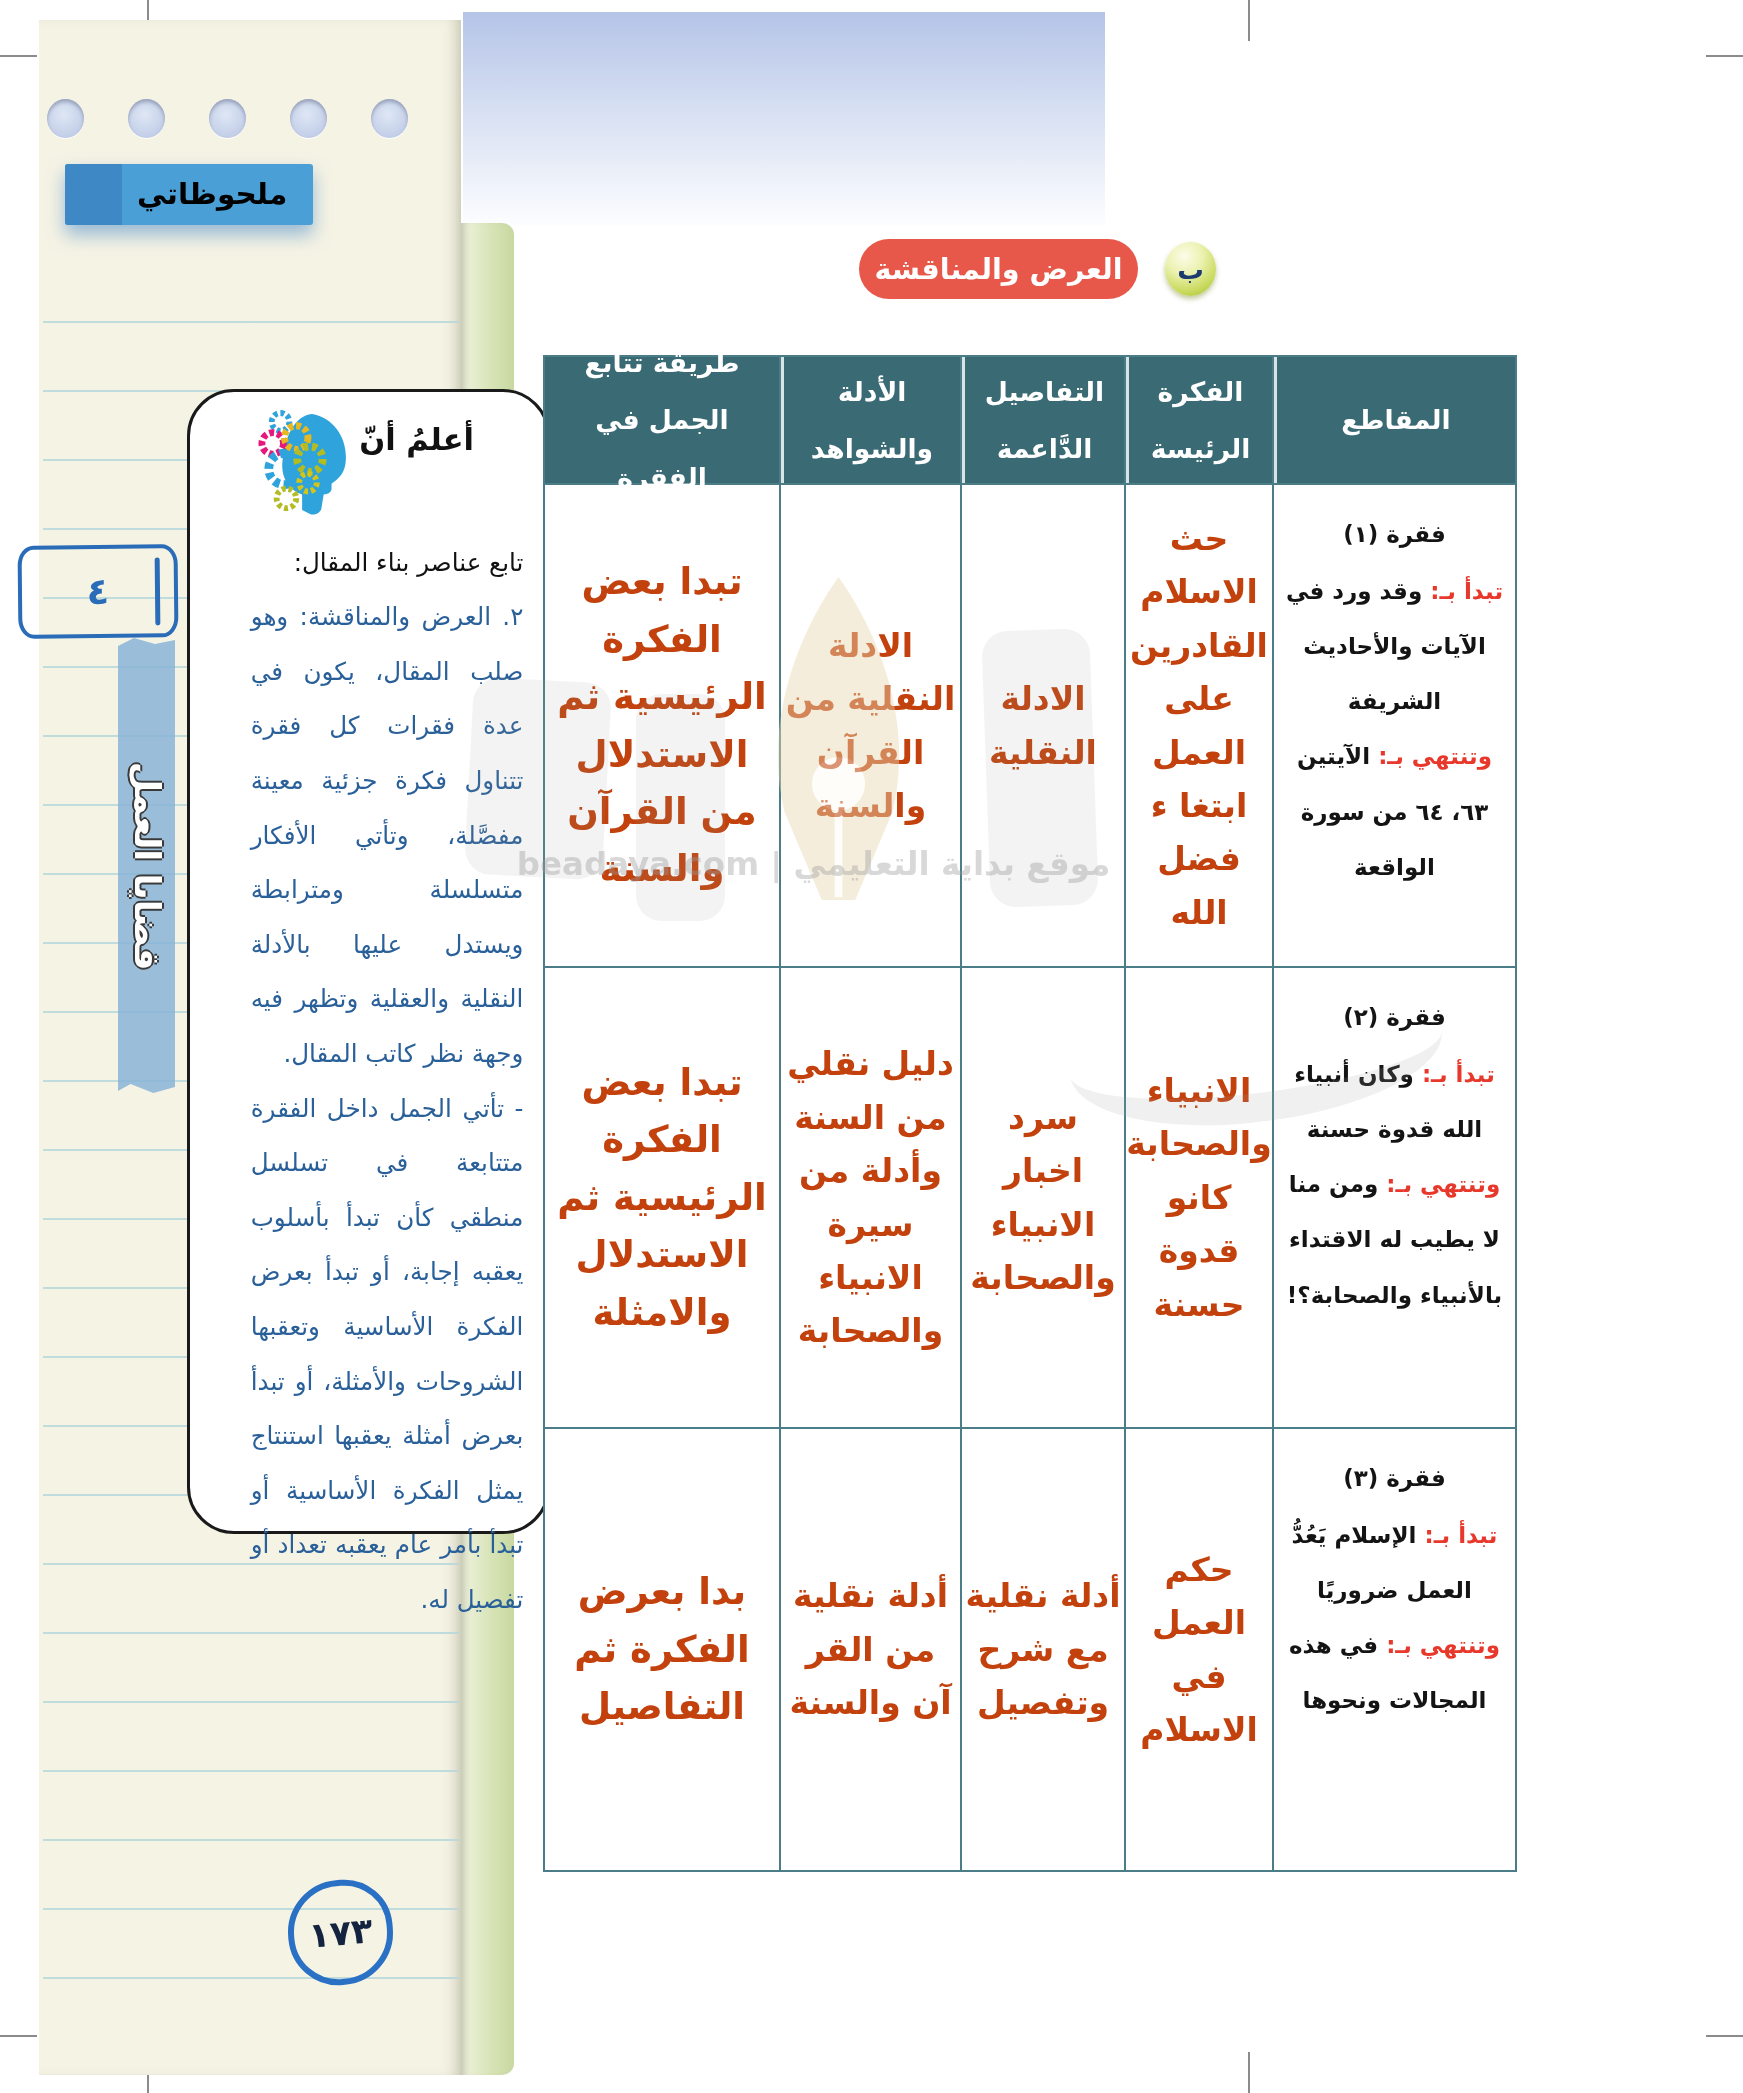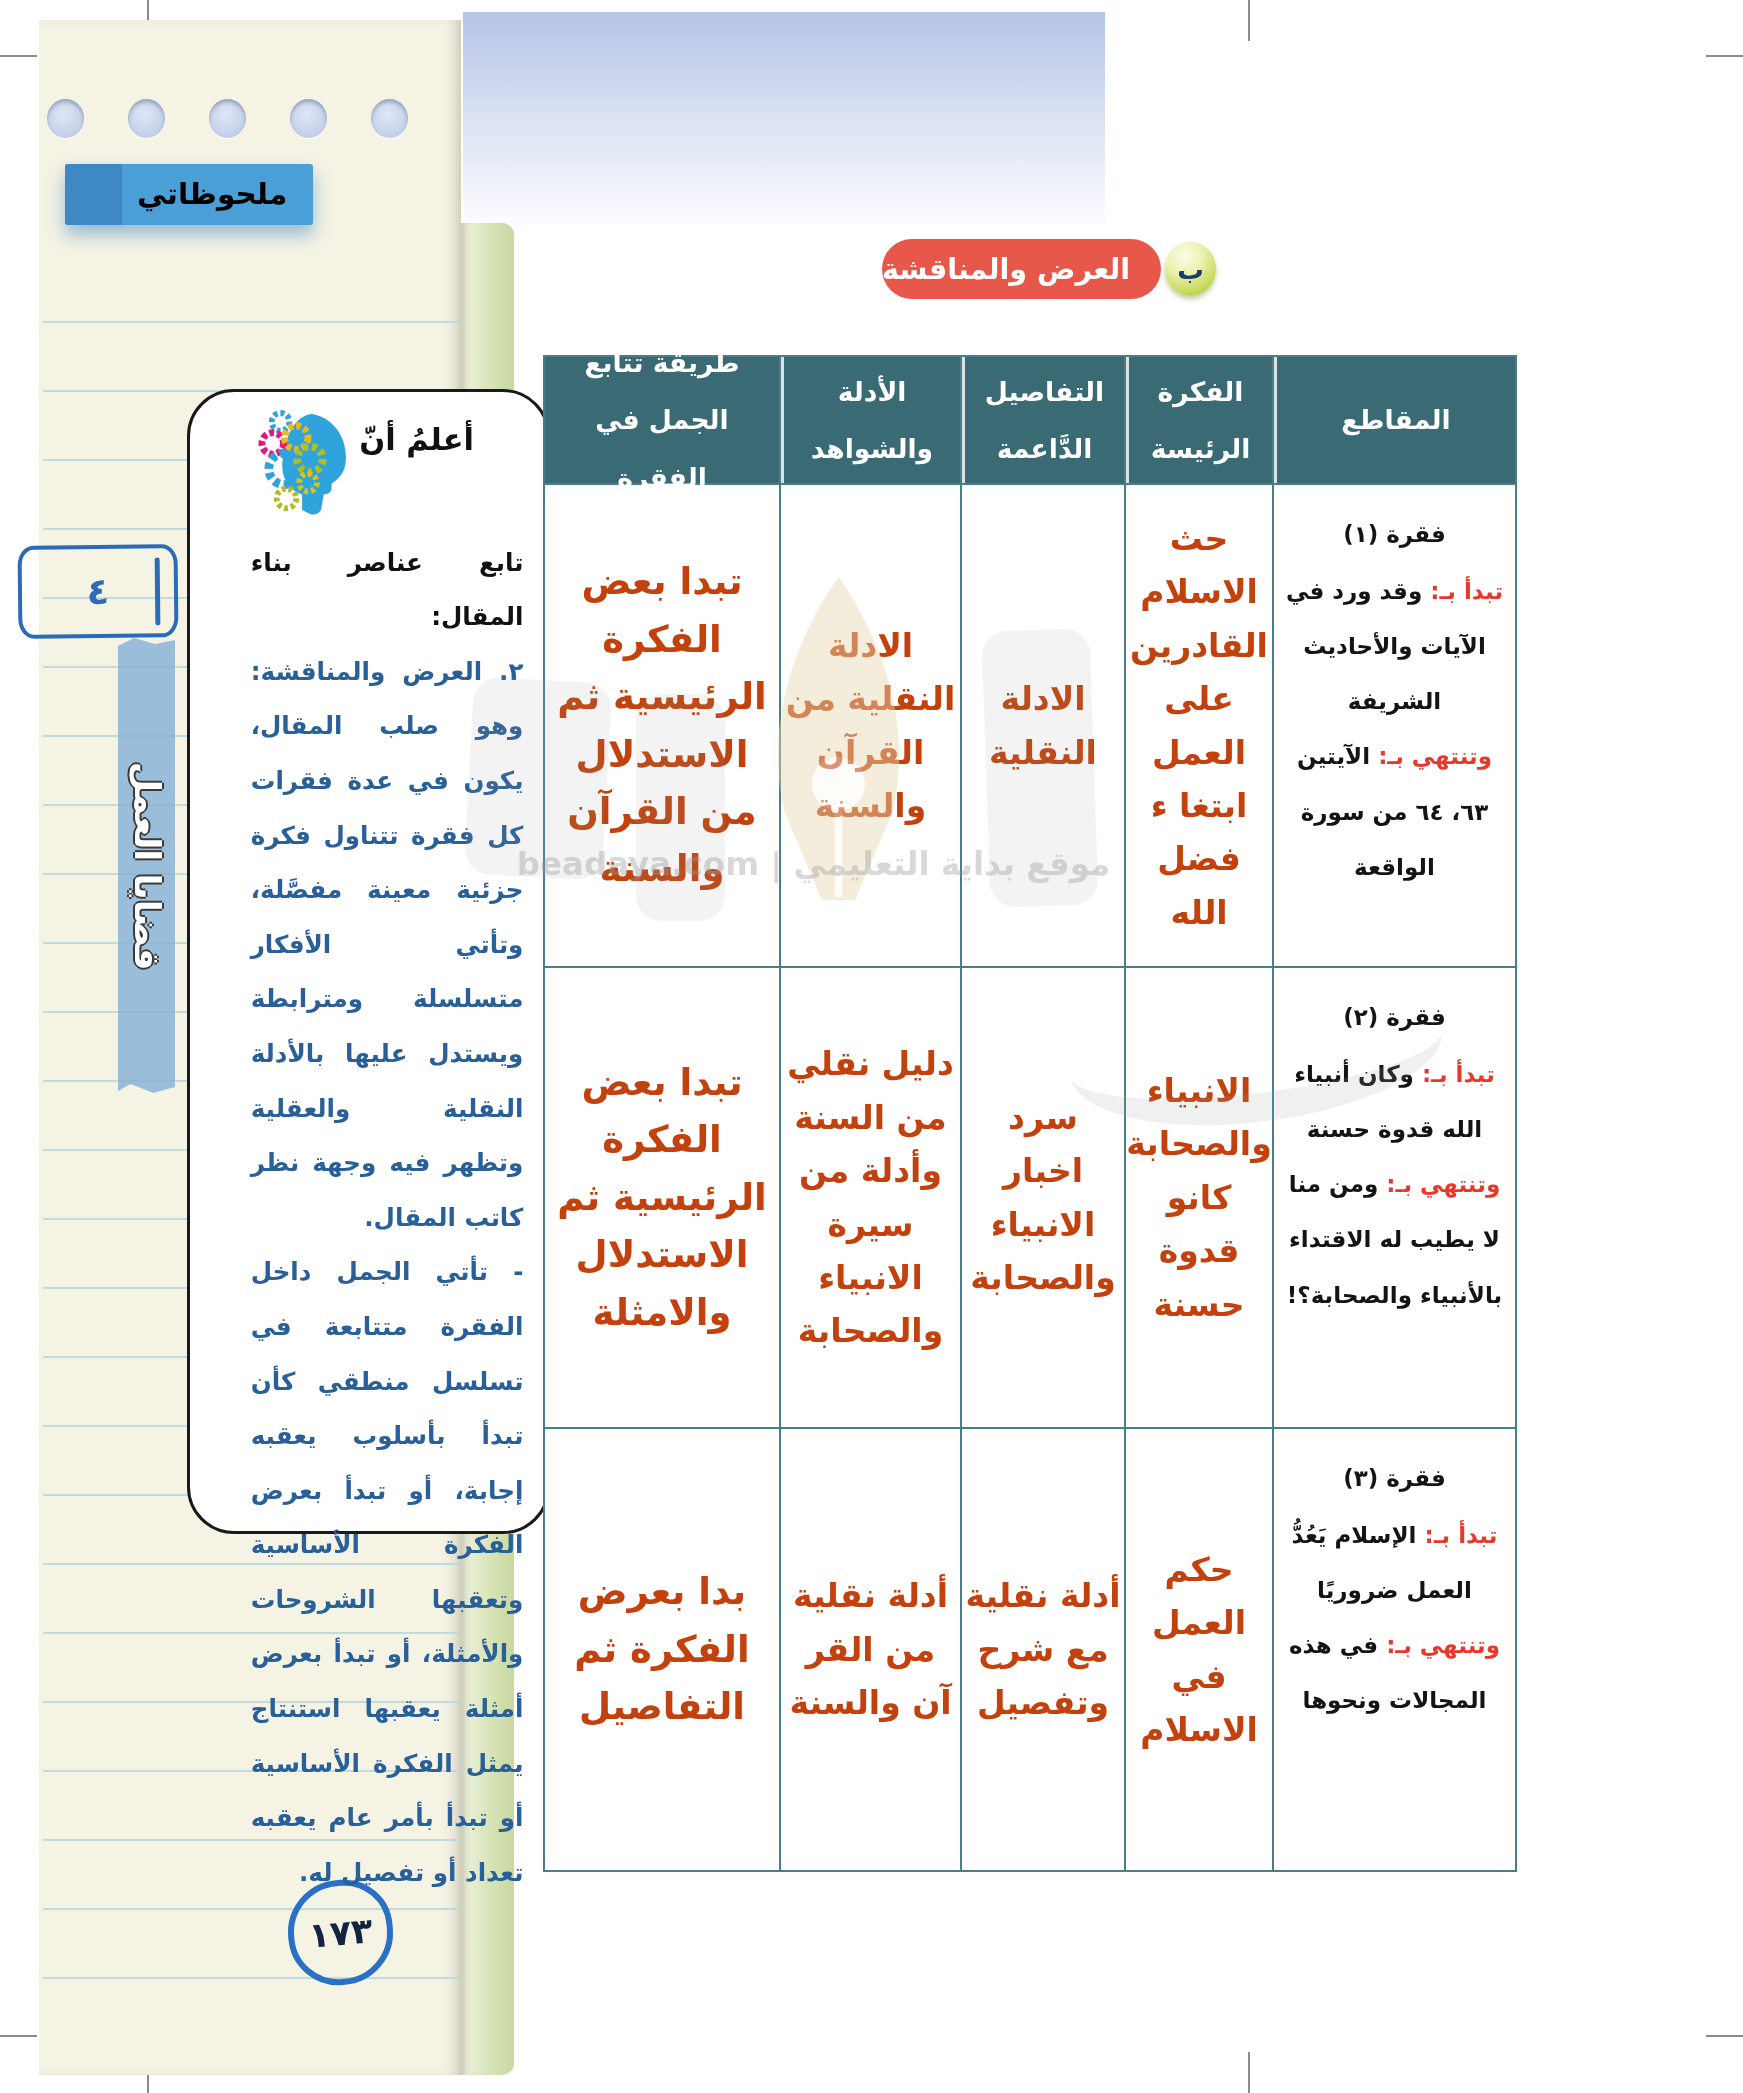--- a/index.html
+++ b/index.html
@@ -38,33 +38,33 @@
   #page-circle{position:absolute;left:288px;top:1880px;width:93px;height:93px;border:6.9px solid #2a70c4;
         border-radius:50% 46% 50% 48%;display:flex;align-items:center;justify-content:center;
         color:#14233f;font-size:35px;font-weight:bold;transform:rotate(-5deg);background:transparent;z-index:2;}
   
   #green-strip{position:absolute;left:461px;top:223px;width:53px;height:1852px;
         background:linear-gradient(to right,#f0f3e0,#d8e4b8 55%,#c8d8a0);
         border-radius:0 11.8px 11.8px 0;box-shadow:inset 7.9px 0 7.9px -4.9px rgba(100,100,80,.35);}
   #blue-band{position:absolute;left:463px;top:11.8px;width:642px;height:213px;
         background:linear-gradient(180deg,#b5c4e7 0%,#d6dff2 45%,#eef2fa 80%,#fcfdff 100%);}
   
-  #badge{position:absolute;left:882px;top:239px;width:279px;height:60px;background:#e8584a;border-radius:30.5px;
-        display:flex;align-items:center;color:#fff;font-size:28.6px;font-weight:bold;z-index:5;}
+  #badge{position:absolute;left:859px;top:239px;width:279px;height:60px;background:#e8584a;border-radius:30.5px;
+        display:flex;align-items:center;justify-content:center;color:#fff;font-size:28.6px;font-weight:bold;z-index:5;}
   #marker{position:absolute;left:1165px;top:242px;width:51px;height:54px;border-radius:50%;
         background:radial-gradient(circle at 38% 26%,#fbfce8 0%,#ecf2b2 35%,#c9da5e 70%,#a3ba32 100%);
         box-shadow:0 3px 4.9px rgba(120,140,40,.45);display:flex;align-items:center;justify-content:center;
         color:#1b3a70;font-size:26.6px;font-weight:bold;z-index:5;}
   
   #know-box{position:absolute;left:187px;top:389px;width:363px;height:1145px;background:#fff;
         border:3px solid #1a1a1a;border-radius:47px;z-index:2;box-sizing:border-box;}
   .kb-head{display:flex;flex-direction:row;align-items:flex-start;justify-content:center;
         padding:15.8px 21.7px 0 15.8px;}
   .kb-title{font-size:30.5px;font-weight:bold;color:#111;margin-top:13.8px;direction:rtl;}
-  .kb-body{padding:13.8px 23.6px 0 21.7px;direction:rtl;text-align:justify;font-size:24.6px;font-weight:bold;line-height:2.22;margin-left:39px;}
+  .kb-body{padding:13.8px 23.6px 0 21.7px;direction:rtl;text-align:justify;font-size:24.6px;font-weight:normal;line-height:2.22;margin-left:39px;}
   .kb-intro{display:block;color:#111;}
   .kb-p{display:block;color:#2a6099;}
   
   #tbl{position:absolute;left:543px;top:355px;display:grid;direction:rtl;z-index:3;
         grid-template-columns:241px 146px 162px 179px 234px;
         grid-template-rows:126px 481px 459px 441px;gap:2px;background:#4a7d87;border:2px solid #4a7d87;}
   .hcell{background:#3a6a74;color:#fff;font-size:26.6px;font-weight:bold;display:flex;align-items:center;
         justify-content:center;text-align:center;line-height:2.15;padding:3.9px 7.9px;}
   .hdiv{border-left:3px solid #d7e3e6;}
   .cell{background:#fff;}

